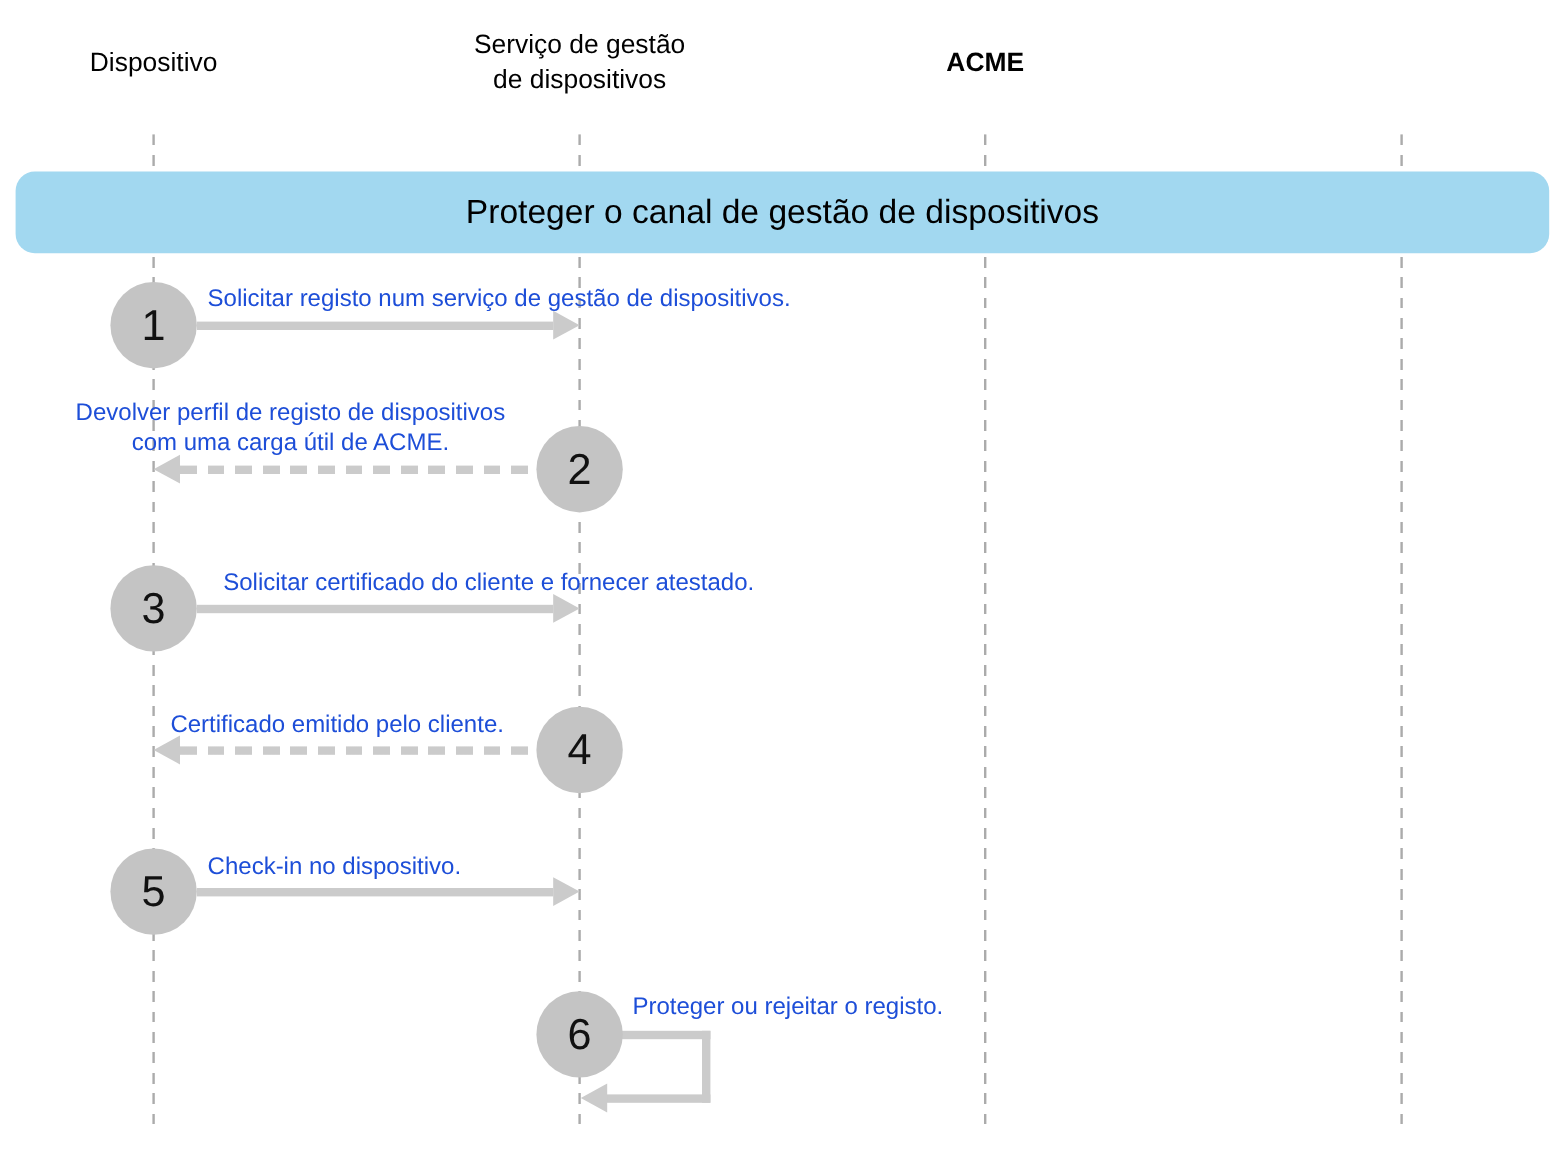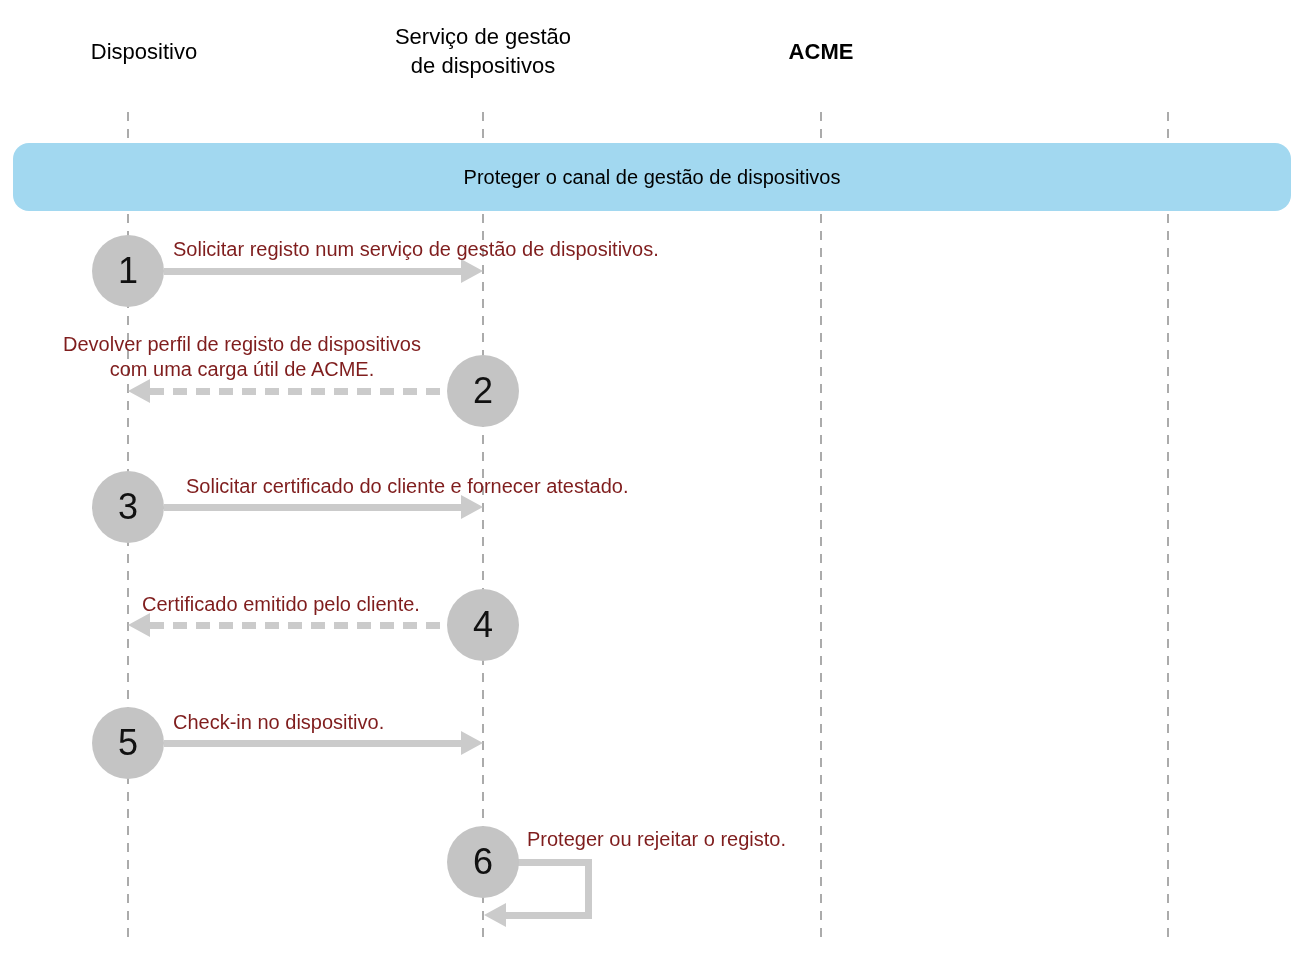--- a/index.html
+++ b/index.html
@@ -43,21 +43,21 @@
     top: 143px;
     width: 1278px;
     height: 68px;
     background: #a2d8f0;
     border-radius: 16px;
     display: flex;
     align-items: center;
     justify-content: center;
   }
   .banner-title {
-    font-size: 20px;
+    font-size: 28px;
     color: #000000;
     text-align: right;
   }
 
   
   .step-circle {
     position: absolute;
     width: 72px;
     height: 72px;
     border-radius: 50%;
@@ -68,21 +68,21 @@
     font-size: 36px;
     color: #111111;
     z-index: 3;
   }
 
   
   .msg-label {
     position: absolute;
     font-size: 20px;
     line-height: 25px;
-    color: #7f1d1d;
+    color: #1d4ed8;
     white-space: pre-line;
     z-index: 2;
   }
   .msg-label.right { text-align: center; }
 
   
   .shaft {
     position: absolute;
     height: 7px;
     background: #cbcbcb;
@@ -121,21 +121,21 @@
     border-left: none;
     box-sizing: border-box;
     z-index: 1;
   }
 </style>
 </head>
 <body>
 
 <div id="canvas">
 
-  <div class="actor-label" style="left:144px; top:38px;">Dispositivo</div>
+  <div class="actor-label" style="left:128px; top:38px;">Dispositivo</div>
   <div class="actor-label" style="left:483px; top:22px; line-height:29px;">Serviço de gestão
 de dispositivos</div>
   <div class="actor-label" style="left:821px; top:38px;font-weight:bold;">ACME</div>
 
   <div class="lifeline" style="left:127px;"></div>
   <div class="lifeline" style="left:482px;"></div>
   <div class="lifeline" style="left:820px;"></div>
   <div class="lifeline" style="left:1167px;"></div>
 
   <div class="banner">

